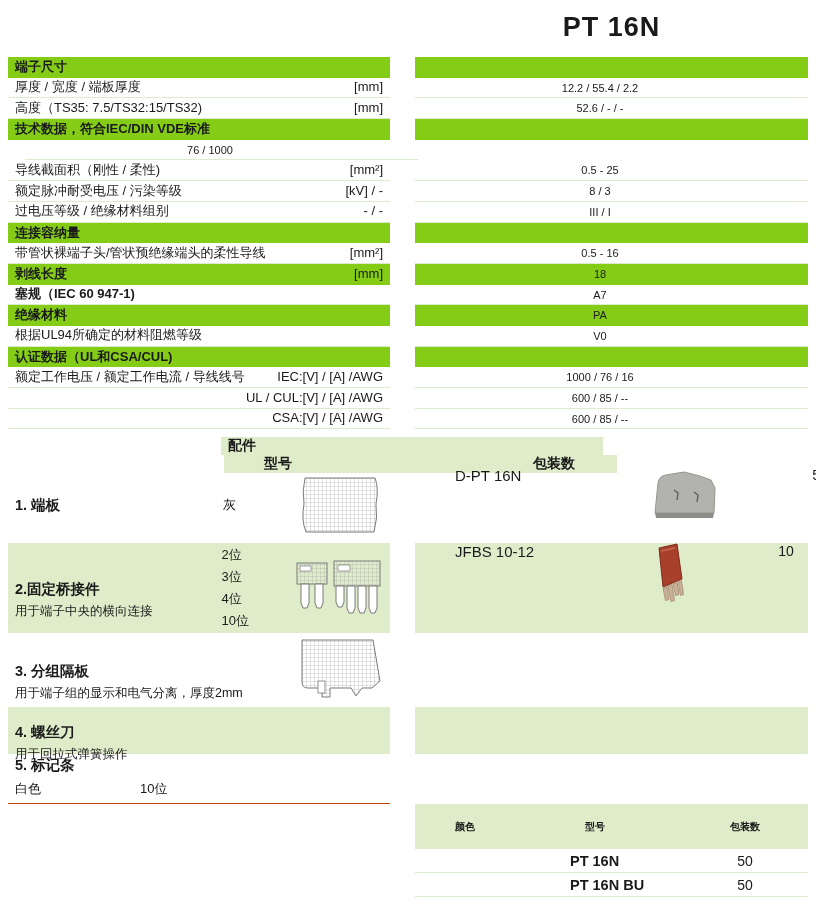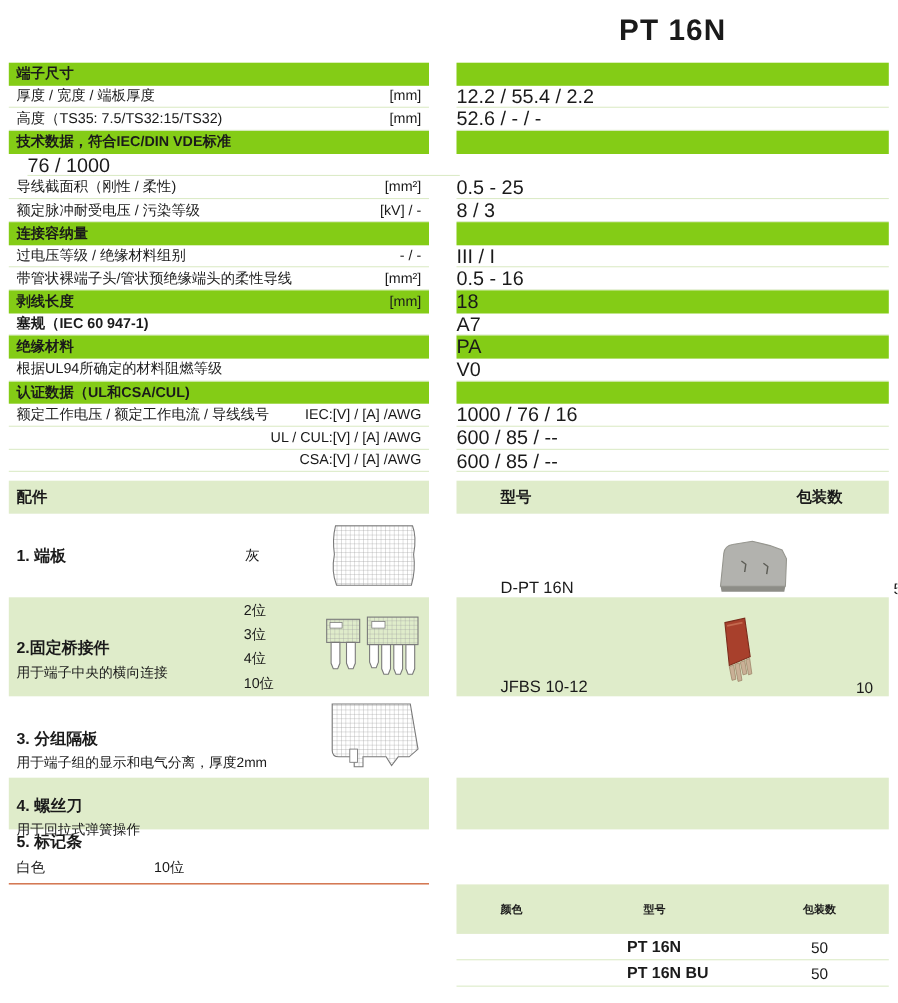--- a/index.html
+++ b/index.html
@@ -5,43 +5,43 @@
   html,body{margin:0;padding:0;background:#ffffff;}
   .page{position:relative;width:816px;height:912px;background:#fff;overflow:hidden;
         font-family:"Liberation Sans","DejaVu Sans",sans-serif;color:#1a1a1a;}
   .title{position:absolute;left:415px;top:12px;width:393px;text-align:center;
          font-size:27px;font-weight:700;letter-spacing:1px;}
   
   .spec{position:absolute;left:0;top:57px;width:816px;}
   .srow{display:flex;height:20.7px;line-height:20.7px;font-size:13px;}
   .lcell{box-sizing:border-box;width:382px;margin-left:8px;display:flex;
          justify-content:space-between;align-items:center;padding:0 7px;}
-  .rcell{box-sizing:border-box;width:393px;margin-left:25px;
-         font-size:18px;padding-right:23px;}
+  .rcell{box-sizing:border-box;width:393px;margin-left:25px;text-align:center;
+         font-size:11px;padding-right:23px;}
   .v-data .lcell,.v-data .rcell,.v-bold .lcell,.v-bold .rcell{border-bottom:1px solid #dcebc8;}
   .v-header .lcell,.v-header .rcell{background:#84cc16;}
   .v-header .lbl,.v-bold .lbl{font-weight:700;}
   .lbl{white-space:nowrap;}
   .unit{white-space:nowrap;}
   
   .bottom{position:absolute;left:0;top:437px;width:816px;}
   .brow{display:flex;}
   .lc{box-sizing:border-box;width:382px;margin-left:8px;padding:0 6px 0 7px;}
   .rc{box-sizing:border-box;width:393px;margin-left:25px;padding:0 8px 0 40px;}
   .band{background:#dfecca;}
   .b{font-weight:700;}
-  .sec{height:30px;align-items:center;}
+  .sec{height:30px;align-items:center;flex-direction:column;}
   .sec .lc,.sec .rc{height:30px;display:flex;align-items:center;font-size:14px;}
   .mh{justify-content:space-between;}
   .mh .packcol{width:110px;text-align:center;}
   .ra{height:76px;} .rb{height:90px;} .rcx{height:74px;} .rd{height:47px;} .re{height:50px;}
   .acc{display:flex;align-items:center;}
   .accname{font-size:14.5px;}
   .accnote{font-size:12.5px;margin-top:4px;}
-  .model{display:flex;align-items:flex-end;gap:44px;}
+  .model{display:flex;align-items:flex-start;gap:44px;}
   .mname{flex:0 0 150px;font-size:15px;}
   .mimg{flex:1;display:flex;justify-content:center;align-items:center;}
   .mpack{flex:0 0 110px;text-align:center;font-size:14px;}
   .opts{width:75px;font-size:13px;line-height:22px;}
   .tblock{display:flex;flex-direction:column;justify-content:center;margin-top:24px;}
   .rowe-left{display:flex;flex-direction:column;justify-content:flex-start;
              border-bottom:1px solid #c2410c;}
   .rowe-line{display:flex;font-size:13px;margin-top:5px;}
   .rowe-line .w1{width:125px;}
   
@@ -110,33 +110,33 @@
         </div>
         <div class="rcell">0.5 - 25</div>
       </div>
     <div class="srow v-data">
         <div class="lcell">
           <span class="lbl">额定脉冲耐受电压 / 污染等级</span>
           <span class="unit">[kV] / -</span>
         </div>
         <div class="rcell">8 / 3</div>
       </div>
-    <div class="srow v-header">
-        <div class="lcell">
-          <span class="lbl">连接容纳量</span>
-          <span class="unit"></span>
-        </div>
-        <div class="rcell"></div>
-      </div>
     <div class="srow v-data">
         <div class="lcell">
           <span class="lbl">过电压等级 / 绝缘材料组别</span>
           <span class="unit">- / -</span>
         </div>
         <div class="rcell">III / I</div>
+      </div>
+    <div class="srow v-header">
+        <div class="lcell">
+          <span class="lbl">连接容纳量</span>
+          <span class="unit"></span>
+        </div>
+        <div class="rcell"></div>
       </div>
     <div class="srow v-data">
         <div class="lcell">
           <span class="lbl">带管状裸端子头/管状预绝缘端头的柔性导线</span>
           <span class="unit">[mm²]</span>
         </div>
         <div class="rcell">0.5 - 16</div>
       </div>
     <div class="srow v-header">
         <div class="lcell">

